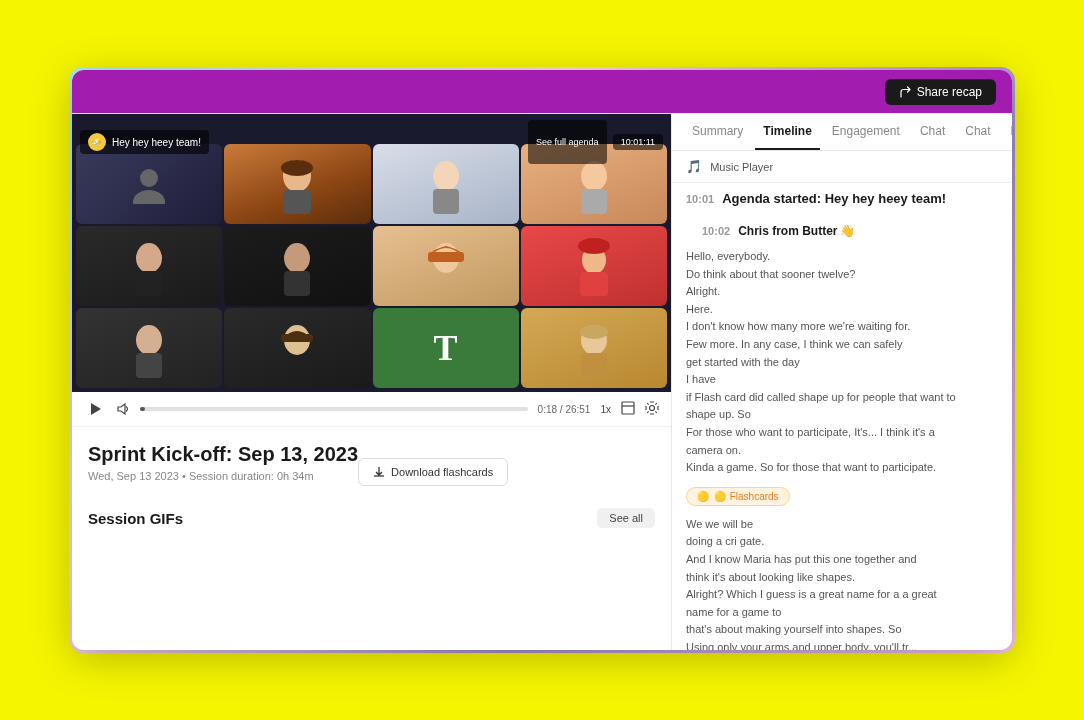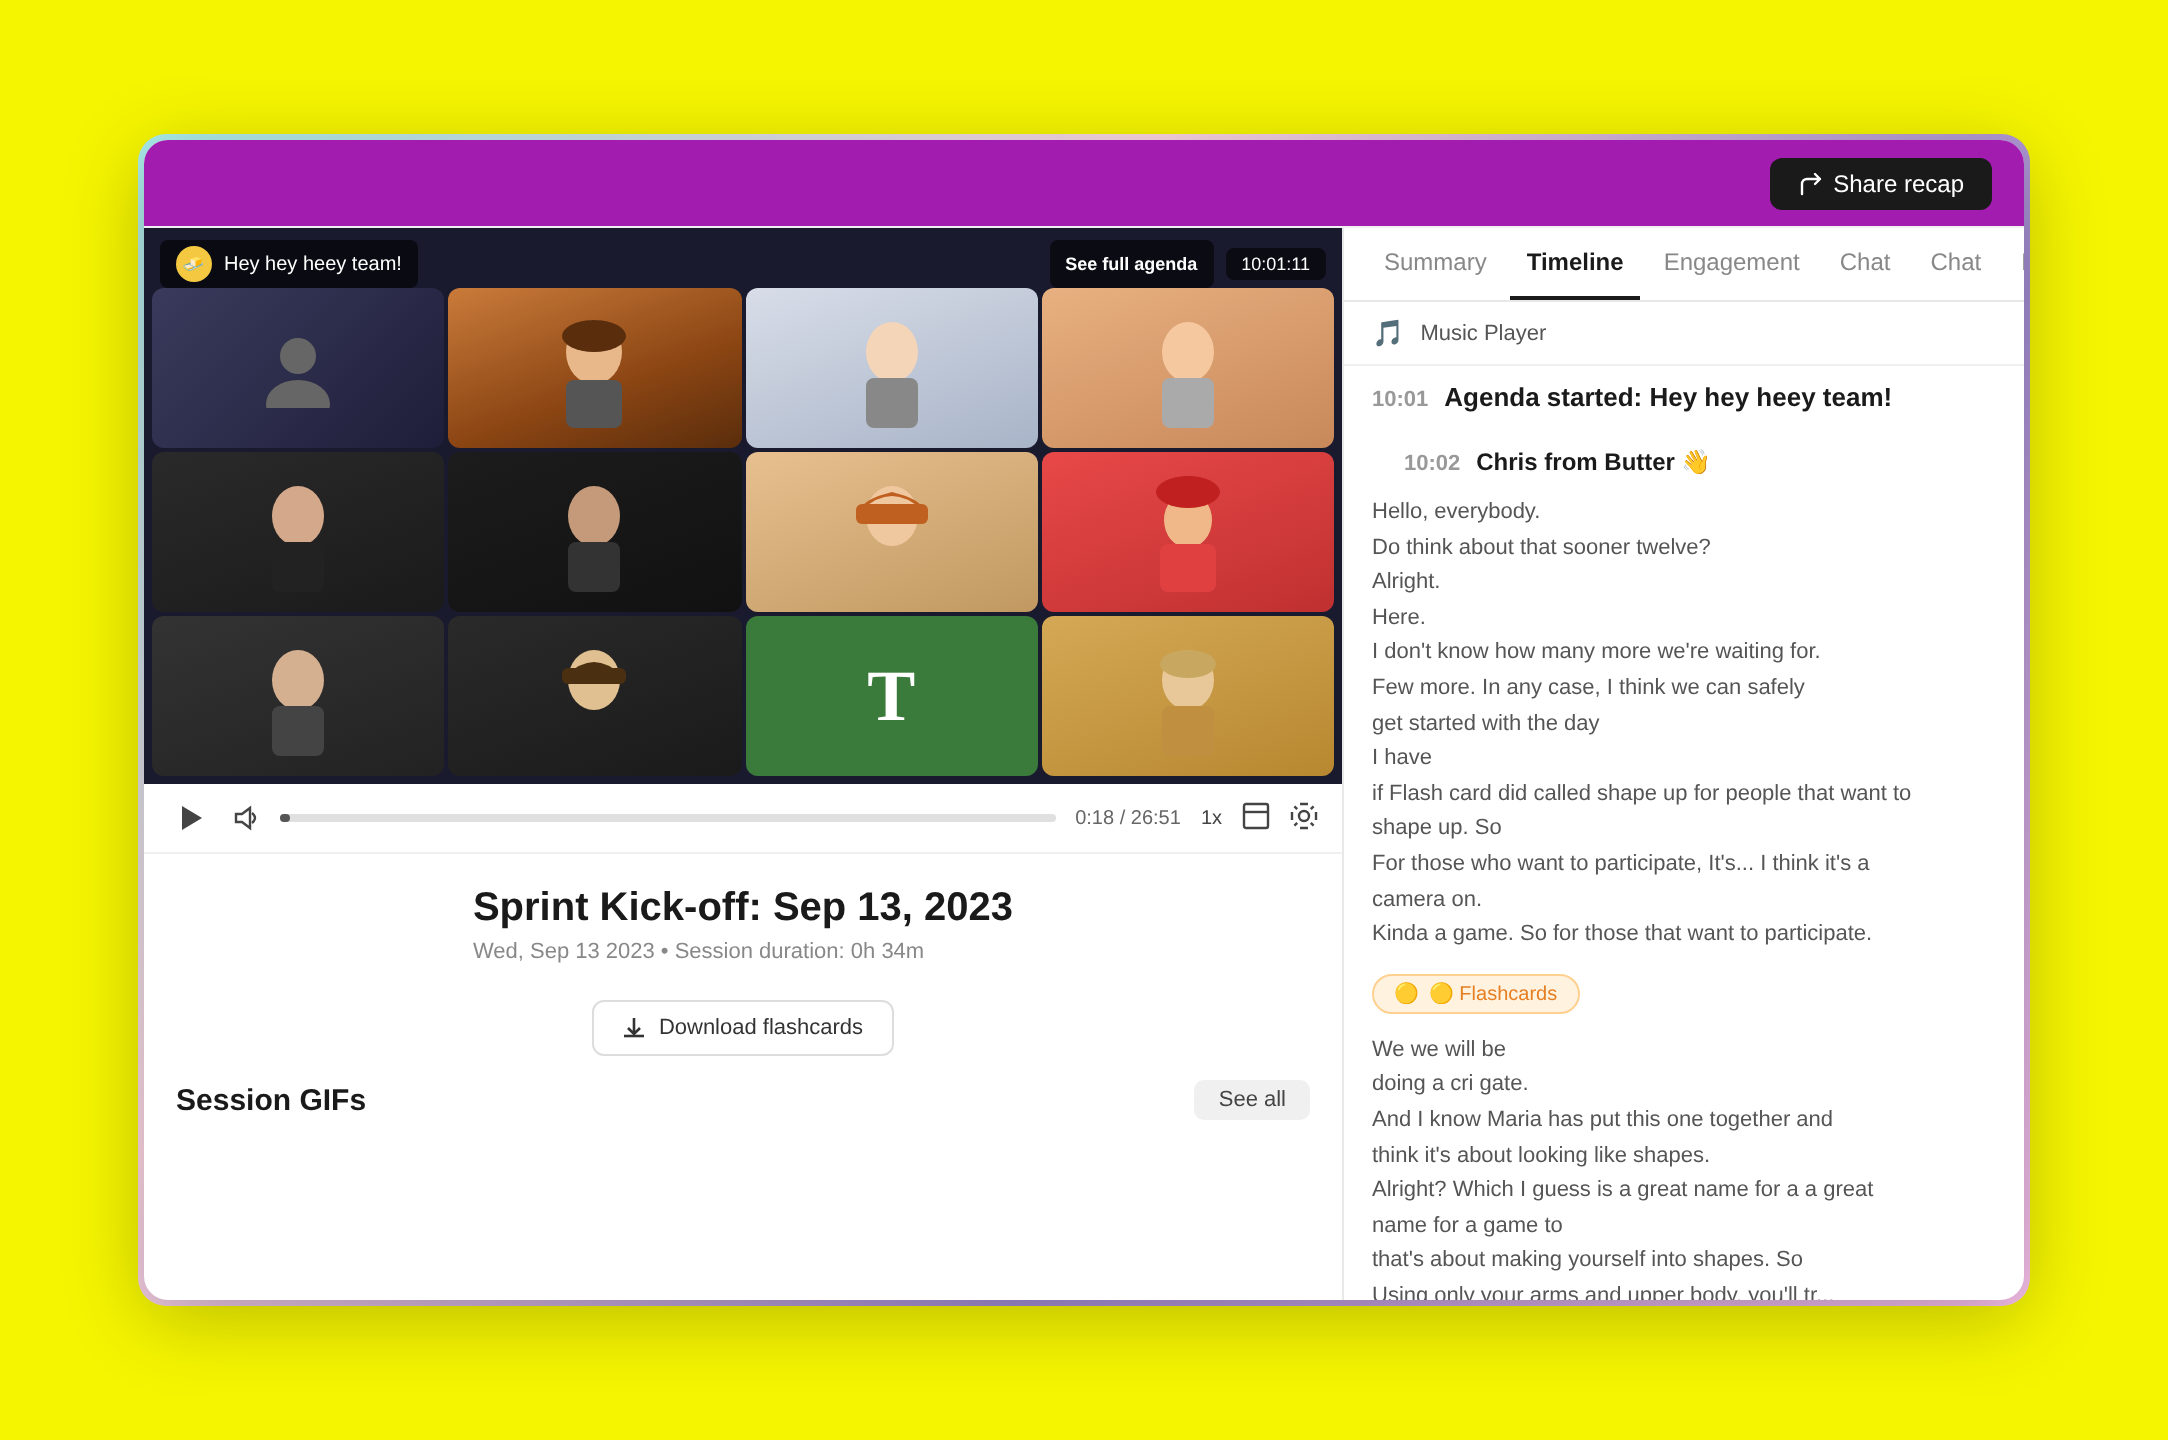--- a/index.html
+++ b/index.html
@@ -100,24 +100,23 @@
       display: flex;
       align-items: center;
       justify-content: center;
       font-size: 9px;
     }
     .full-agenda-btn {
       background: rgba(0,0,0,0.55);
       color: #fff;
       border: none;
       border-radius: 4px;
-      padding: 7px 8px;
+      padding: 17px 8px;
       font-size: 9px;
       cursor: pointer;
-      font-weight: bold;
     }
     .timer-badge {
       background: rgba(0,0,0,0.55);
       color: #fff;
       border-radius: 4px;
       padding: 3px 8px;
       font-size: 9px;
     }
     .video-grid {
       display: grid;
@@ -260,22 +259,20 @@
       border: none;
       border-radius: 5px;
       padding: 4px 12px;
       font-size: 11px;
       cursor: pointer;
       color: #444;
     }
     .session-meta-row {
       display: flex;
       align-items: center;
-      justify-content: space-between;
-      flex-direction: column;
     }
     
     .right-panel {
       flex: 1;
       display: flex;
       flex-direction: column;
       overflow: hidden;
     }
     .tabs-bar {
       display: flex;

